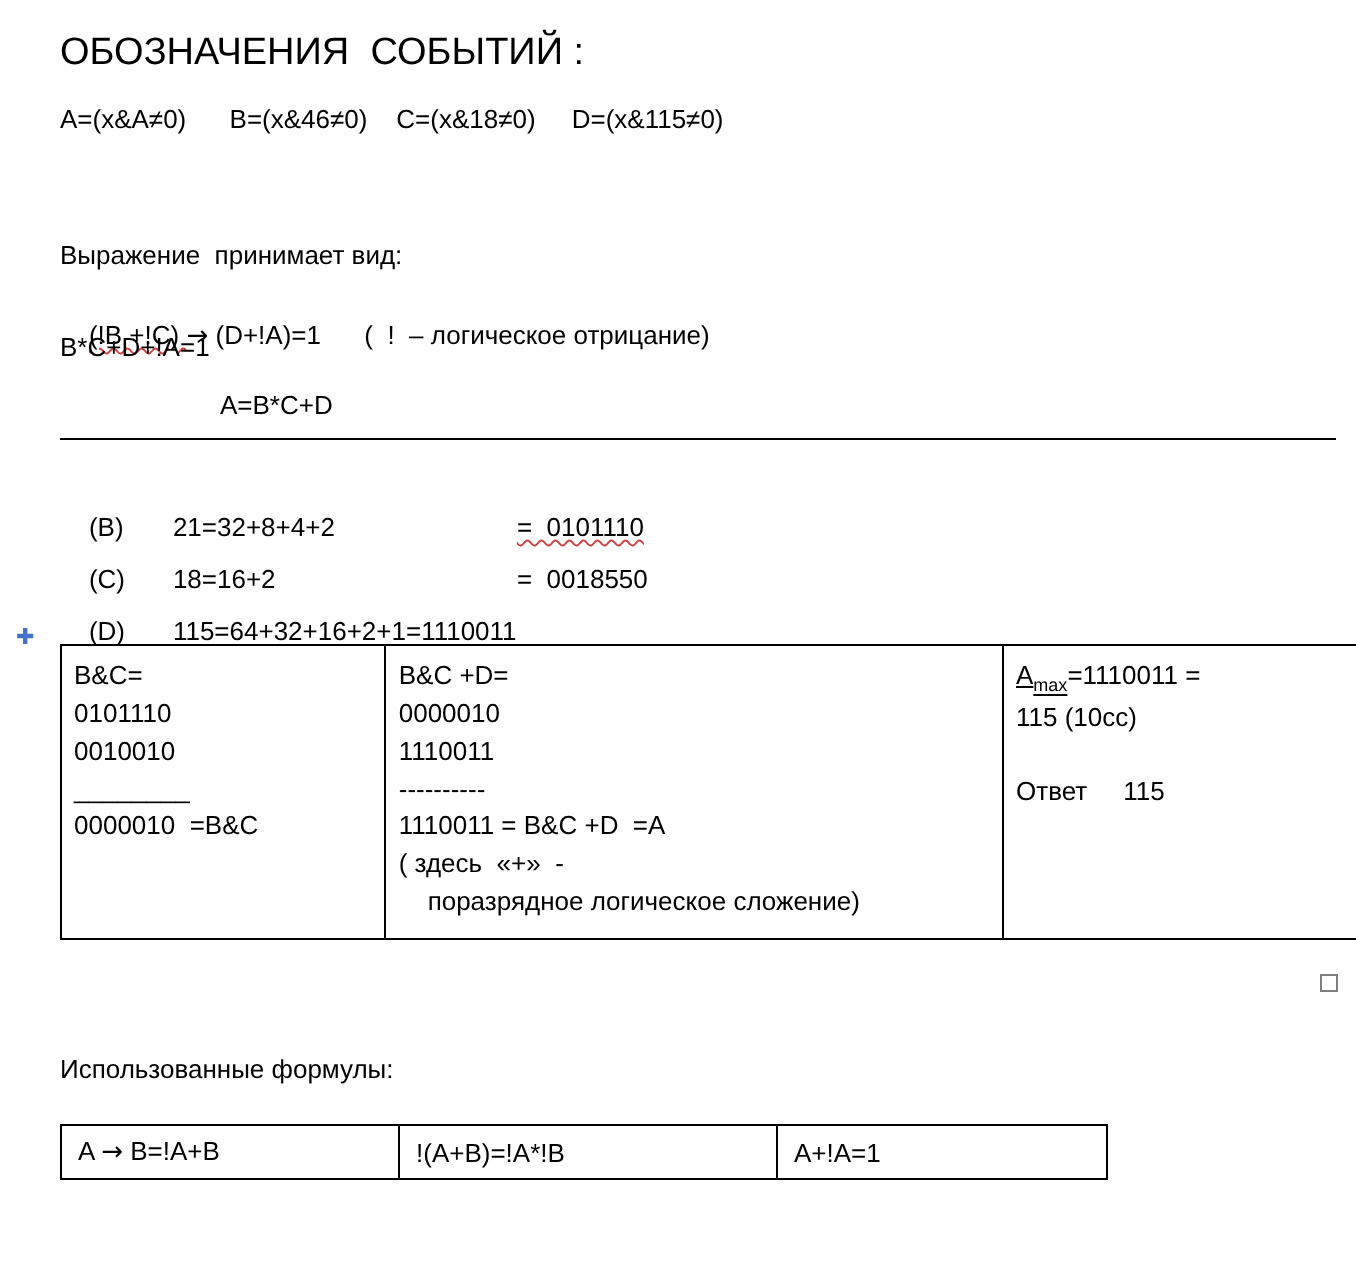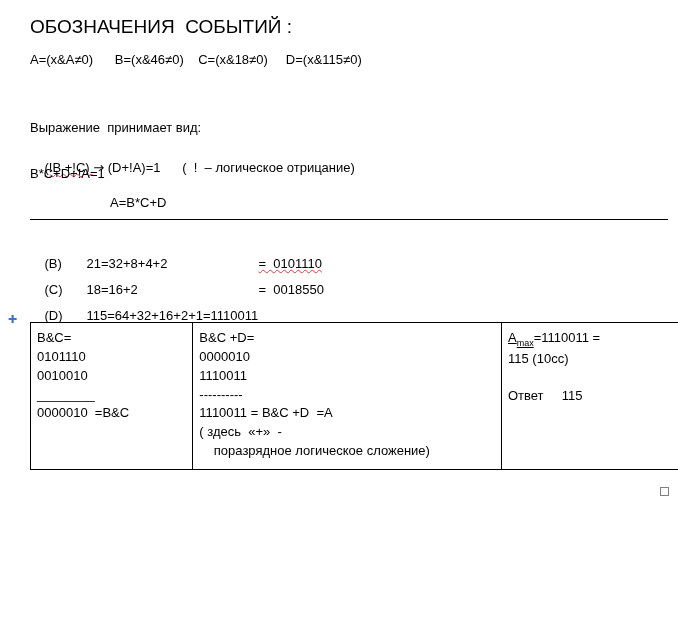--- a/index.html
+++ b/index.html
@@ -154,15 +154,25 @@
       <td class="col3"><span class="u">A</span><span class="sub u">max</span><span>=1110011 =</span>
 <span>115 (10сс)</span>
 
 <span>Ответ     115</span></td>
     </tr>
   </tbody>
     </table>
 
   <div class="corner-mark"></div>
 
+  <div class="line" style="left:30px; top:528px;">Использованные формулы:</div>
 
+  <table class="formtable">
+    <tbody>
+        <tr>
+      <td class="fcol1"><span>A </span><span class="arrow">→</span><span> B=!A+B</span></td>
+      <td class="fcol2"><span>!(A+B)=!A*!B</span></td>
+      <td class="fcol3"><span>A+!A=1</span></td>
+    </tr>
+  </tbody>
+    </table>
 
 </div>
 
 </body></html>

